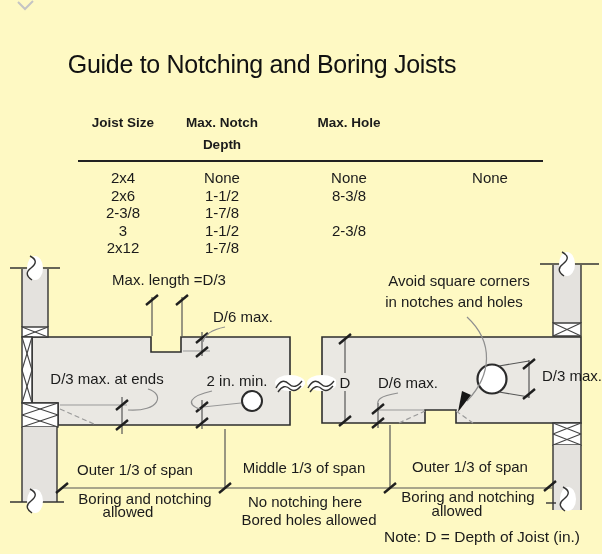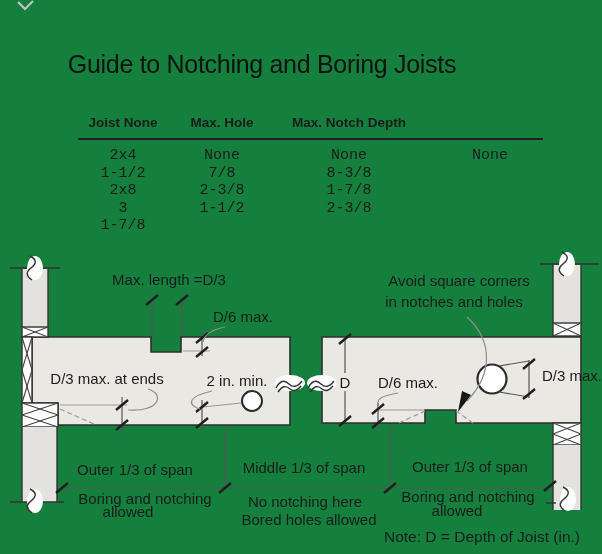--- a/index.html
+++ b/index.html
@@ -1,25 +1,25 @@
 <!DOCTYPE html>
 <html><head>
 <meta charset="utf-8">
 <style>
   html,body{margin:0;padding:0;background:#fff;}
-  .sheet{position:relative;width:602px;height:554px;background:#15803d;overflow:hidden;
+  .sheet{position:relative;width:602px;height:554px;background:#fef9c3;overflow:hidden;
          font-family:"Liberation Sans","DejaVu Sans",sans-serif;color:#1b1b1b;}
   .title{position:absolute;top:50px;left:0;width:524px;text-align:center;
          font-size:25px;font-weight:400;letter-spacing:-0.3px;color:#111;}
   .tbl{position:absolute;left:70px;top:112px;width:480px;}
   .thead,.trow{display:grid;grid-template-columns:106px 92px 162px 120px;}
   .thead{line-height:22px;font-size:13.5px;font-weight:700;}
   .thead div{text-align:center;}
   .rule{margin:4px 0 7px 8px;width:465px;border-top:2px solid #222;}
-  .trow{height:17.5px;line-height:17.5px;font-size:15px;font-family:Liberation Mono, monospace;}
+  .trow{height:17.5px;line-height:17.5px;font-size:15px;}
   .trow div{text-align:center;}
   svg{position:absolute;left:0;top:0;}
   .lbl{font-size:15px;fill:#1b1b1b;}
   .note{font-size:15.5px;fill:#1b1b1b;}
   .edge{stroke:#2e2e2e;stroke-width:1.6;}
   .wline{stroke:#333;stroke-width:1.4;}
   .hatch{stroke:#444;stroke-width:1.1;}
   .dim{stroke:#555;stroke-width:1.2;fill:none;}
   .ref{stroke:#999;stroke-width:1;fill:none;}
   .tick{stroke:#1f1f1f;stroke-width:2.4;}
@@ -29,47 +29,47 @@
 </style>
 </head>
 <body>
 
 <div class="sheet">
 
   <div class="title">Guide to Notching and Boring Joists</div>
 
   <div class="tbl">
     <div class="thead">
-      <div>Joist None</div>
+      <div>Joist Size</div>
+      <div>Max. Notch Depth</div>
       <div>Max. Hole</div>
-      <div>Max. Notch Depth</div>
     </div>
     <div class="rule"></div>
     <div class="trow">
       <div>2x4</div>
       <div>None</div>
       <div>None</div>
       <div>None</div>
     </div>
     <div class="trow">
+      <div>2x6</div>
       <div>1-1/2</div>
-      <div>7/8</div>
       <div>8-3/8</div>
     </div>
     <div class="trow">
-      <div>2x8</div>
       <div>2-3/8</div>
       <div>1-7/8</div>
     </div>
     <div class="trow">
       <div>3</div>
       <div>1-1/2</div>
       <div>2-3/8</div>
     </div>
     <div class="trow">
+      <div>2x12</div>
       <div>1-7/8</div>
     </div>
   </div>
 
   <svg width="602" height="554" viewBox="0 0 602 554">
 
     <path d="M18,2 L25,9 L33,1" stroke="#c4c4c4" stroke-width="2" fill="none"></path>
 
     <g>
       <path class="edge" d="M32,337 H151 V352 H181 V337 H290 V425 H58 V403 H32 Z" fill="#eae8e3"></path>

